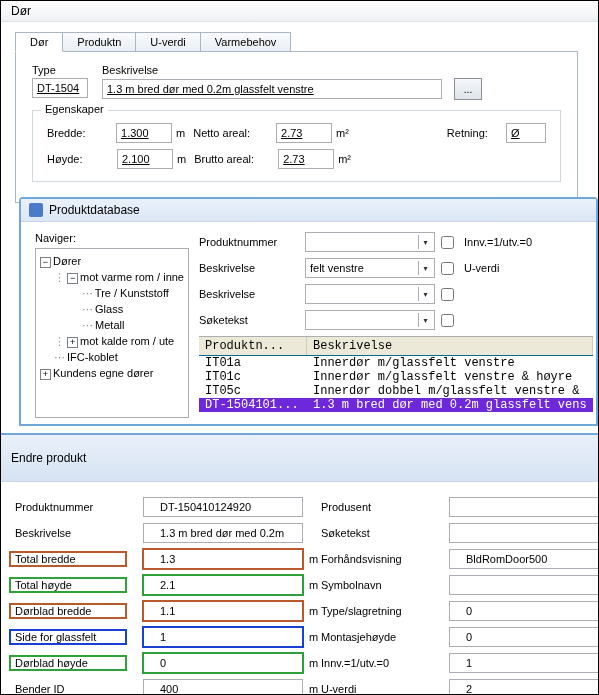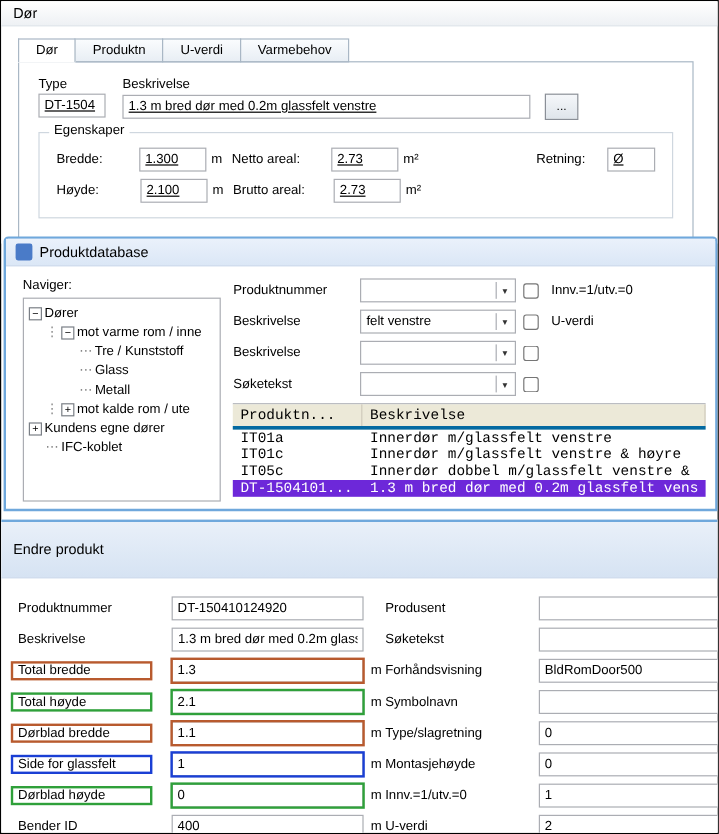--- a/index.html
+++ b/index.html
@@ -21,60 +21,60 @@
 .input.sm { width: 56px; }
 .input.md { width: 340px; }
 .btn3dots { border: 1px solid #8a8f97; background: linear-gradient(#f5f7fa,#dfe5eb); width: 28px; height: 22px; font-size: 10px; cursor: pointer; }
 
 .group { border: 1px solid #cfd7df; padding: 12px 14px 6px 14px; margin-top: 10px; position: relative; }
 .group-title { position: absolute; top: -8px; left: 8px; background: #fff; padding: 0 4px; font-size: 11px; }
 
 .unit { margin: 0 8px 0 4px; }
 
 
-.win2 { position: absolute; top: 196px; left: 2px; right: 0; border: 2px solid #6fa8dc; border-radius: 4px 4px 0 0; background: #fff; }
+.win2 { position: absolute; top: 196px; left: 18px; right: 0; border: 2px solid #6fa8dc; border-radius: 4px 4px 0 0; background: #fff; }
 .titlebar2 { background: linear-gradient(#eaf1fb, #dbe7f6); border-bottom: 1px solid #c7d6ea; padding: 4px 8px; display: flex; align-items: center; font-size: 12px; }
 .titlebar2 .icon { width: 14px; height: 14px; background: #4a7bc8; border-radius: 2px; margin-right: 6px; }
 
 .win2body { display: flex; }
 .navcol { width: 225px; padding: 10px 4px 6px 14px; }
 .navlabel { margin-bottom: 4px; }
 .tree { border: 1px solid #abadb3; height: 170px; padding: 4px; font-size: 11px; line-height: 16px; overflow: hidden; }
 .tree-row { white-space: nowrap; }
 .tbox { display: inline-block; width: 11px; height: 11px; border: 1px solid #7a7f86; text-align: center; line-height: 9px; font-size: 9px; margin-right: 2px; vertical-align: middle; }
 .dotted { color: #888; letter-spacing: -1px; }
 
 .filtcol { flex: 1; padding: 10px 8px 0 6px; }
 .filtrow { display: flex; align-items: center; margin-bottom: 6px; }
 .filtrow .flabel { width: 106px; }
 .combo { border: 1px solid #abadb3; height: 20px; flex: 0 0 130px; display: flex; align-items: center; justify-content: space-between; padding: 0 2px 0 4px; font-size: 11px; background: #fff; }
 .combo .arrow { width: 14px; height: 14px; border-left: 1px solid #abadb3; display: flex; align-items: center; justify-content: center; font-size: 8px; color: #333; }
 .chk { margin-left: 6px; width: 13px; height: 13px; }
 .rlabel { margin-left: 10px; }
 
 .datagrid { border-top: 1px solid #abadb3; font-family: "Courier New", monospace; font-size: 12px; }
-.dghead { display: flex; background: #ece9d8; border-bottom: 3px solid #0369a1; }
+.dghead { display: flex; background: #ece9d8; border-bottom: 1px solid #0369a1; }
 .dghead div { padding: 2px 6px; border-right: 1px solid #cfcabb; }
 .dgh1 { width: 108px; }
 .dgh2 { flex: 1; }
 .dgrow { display: flex; }
 .dgrow div { padding: 0 6px; white-space: nowrap; overflow: hidden; }
 .dgc1 { width: 108px; }
 .dgc2 { flex: 1; }
 .dgrow.sel { background: #6d28d9; color: #fff; }
 
 
 .win3 { position: absolute; top: 432px; left: 0; right: 0; bottom: 0; border-top: 2px solid #6fa8dc; background: #fff; }
 .titlebar3 { background: linear-gradient(#e9f0f9, #d6e3f3); border-bottom: 1px solid #c7d6ea; padding: 16px 10px; font-size: 12px; }
 
 .formgrid { display: flex; padding: 12px 10px 0 14px; }
 .col { flex: 1; }
 .frow { display: flex; align-items: center; height: 26px; }
 .frow .fl { width: 128px; position: relative; }
-.frow .finput { border: 1px solid #abadb3; height: 20px; width: 160px; padding: 1px 4px; font-size: 11px; background: #fff; }
+.frow .finput { border: 1px solid #abadb3; height: 20px; width: 160px; padding: 1px 16px; font-size: 11px; background: #fff; }
 .funit { margin-left: 6px; width: 12px; }
 
 .hl-red .fl::before { content:""; position:absolute; border:2px solid #b85a2e; left:-6px; right:16px; top:-2px; bottom:-2px; }
 .hl-green .fl::before { content:""; position:absolute; border:2px solid #2fa03a; left:-6px; right:16px; top:-2px; bottom:-2px; }
 .hl-blue .fl::before { content:""; position:absolute; border:2px solid #1a3fd4; left:-6px; right:16px; top:-2px; bottom:-2px; }
 .hl-red .finput { outline: 2px solid #b85a2e; outline-offset: -1px; }
 .hl-green .finput { outline: 2px solid #2fa03a; outline-offset: -1px; }
 .hl-blue .finput { outline: 2px solid #1a3fd4; outline-offset: -1px; }
 
 </style>
@@ -138,22 +138,22 @@
   <div class="win2body">
     <div class="navcol">
       <div class="navlabel">Naviger:</div>
       <div class="tree">
         <div class="tree-row"><span class="tbox">−</span><span>Dører</span></div>
         <div class="tree-row" style="padding-left:14px;"><span class="dotted">⋮</span> <span class="tbox">−</span><span>mot varme rom / inne</span></div>
         <div class="tree-row" style="padding-left:42px;"><span class="dotted">⋯</span> <span>Tre / Kunststoff</span></div>
         <div class="tree-row" style="padding-left:42px;"><span class="dotted">⋯</span> <span>Glass</span></div>
         <div class="tree-row" style="padding-left:42px;"><span class="dotted">⋯</span> <span>Metall</span></div>
         <div class="tree-row" style="padding-left:14px;"><span class="dotted">⋮</span> <span class="tbox">+</span><span>mot kalde rom / ute</span></div>
+        <div class="tree-row" style="padding-left:14px;"><span class="dotted">⋯</span> <span>IFC-koblet</span></div>
         <div class="tree-row"><span class="tbox">+</span><span>Kundens egne dører</span></div>
-        <div class="tree-row" style="padding-left:14px;"><span class="dotted">⋯</span> <span>IFC-koblet</span></div>
       </div>
     </div>
     <div class="filtcol">
       <div class="filtrow">
         <span class="flabel">Produktnummer</span>
         <div class="combo">
             <span></span>
             <span class="arrow">▾</span>
           </div>
         <input type="checkbox" class="chk" style="">

